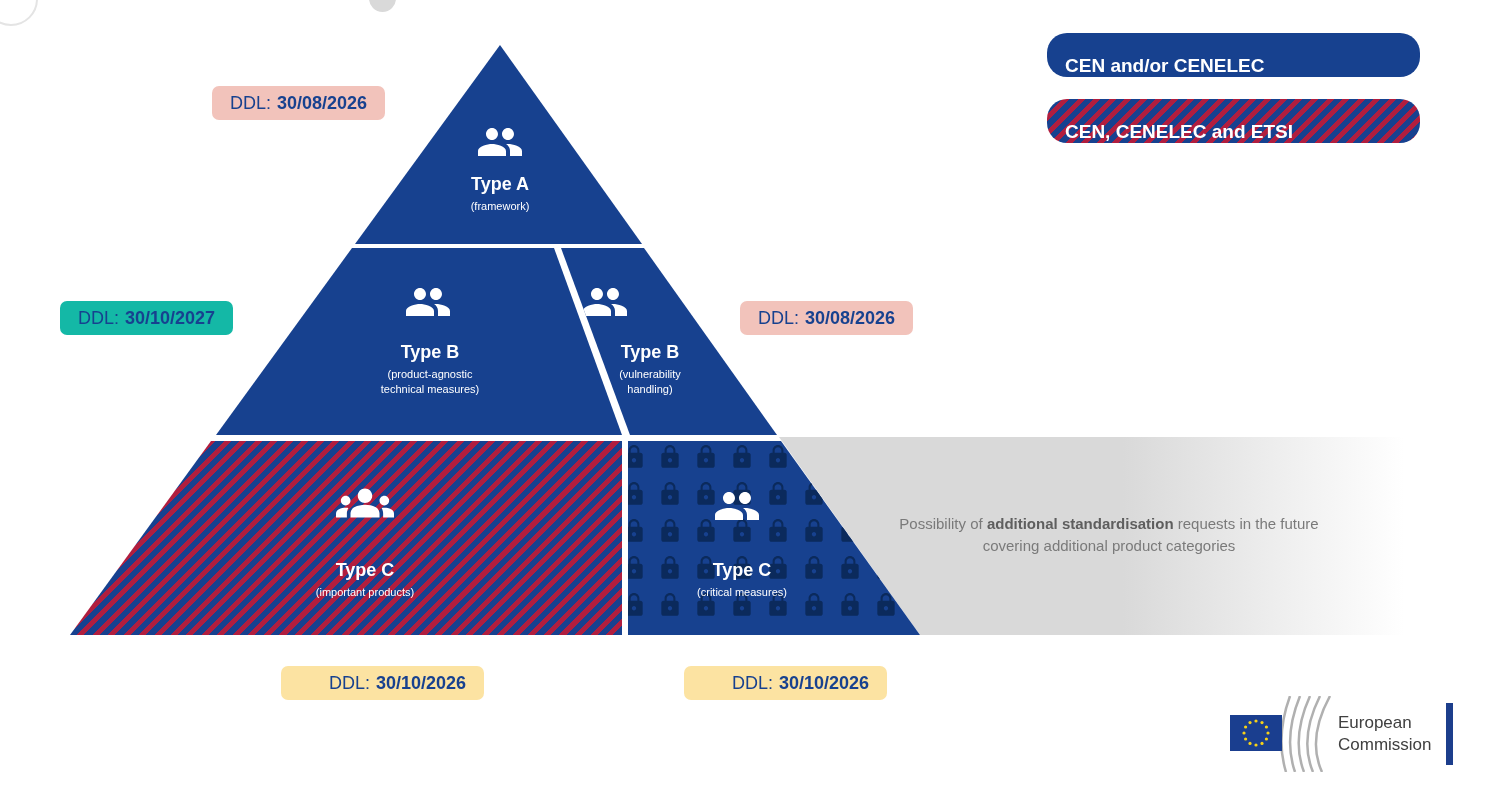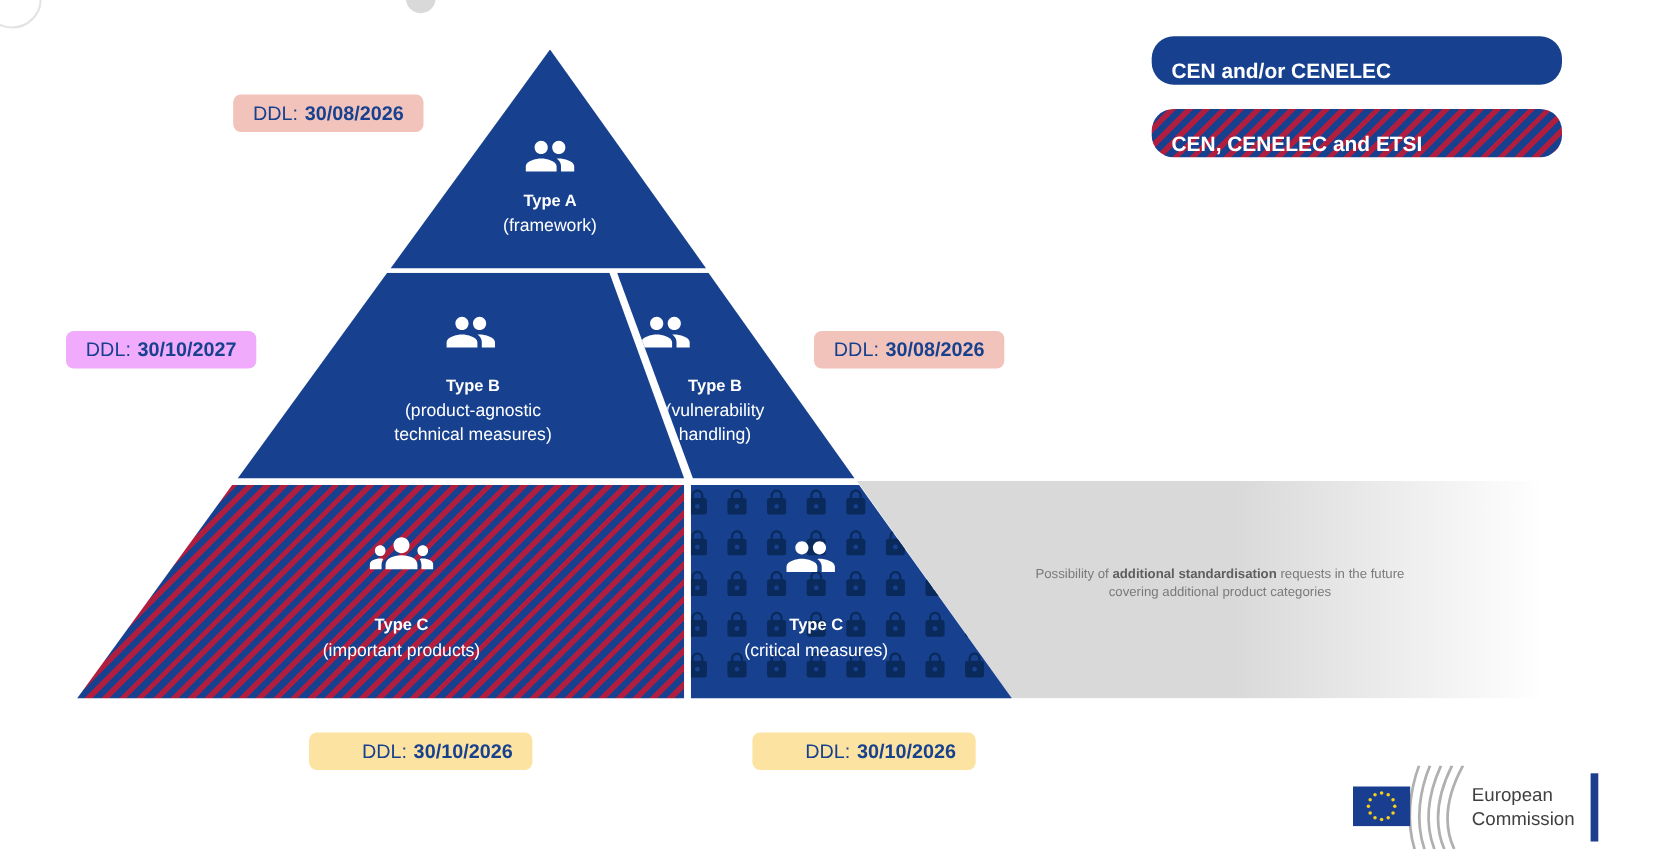--- a/index.html
+++ b/index.html
@@ -10,56 +10,56 @@
   .decor-ring { position:absolute; left:-16px; top:-28px; width:54px; height:54px;
     border:2px solid #e4e4e4; border-radius:50%; }
   .decor-dot { position:absolute; left:369px; top:-15px; width:27px; height:27px;
     background:#d9d9d9; border-radius:50%; }
 
   
   .pyramid { position:absolute; left:65px; top:40px; width:860px; height:600px; }
   .cell { position:absolute; inset:0; background:#17418f; }
   .cell.hatched { background:repeating-linear-gradient(135deg,#b01e3f 0 5px,#17418f 5px 11px); }
   .cell-content { position:absolute; text-align:center; color:#fff; }
-  .cell-title { font-weight:bold; font-size:15px; margin-bottom:4px; }
-  .cell-sub { font-size:16px; line-height:1.35; }
+  .cell-title { font-weight:bold; font-size:18px; margin-bottom:4px; }
+  .cell-sub { font-size:11px; line-height:1.35; }
   .icon { position:absolute; }
   .icon path { fill:#fff; }
 
   
   .lock-grid { position:absolute; left:556px; top:404px; width:302px; height:190px;
     display:flex; flex-wrap:wrap; column-gap:10px; row-gap:11px; align-content:flex-start;
     color:#0b2a5c; }
   .lock-grid svg { width:26px; height:26px; flex:0 0 auto; }
   .lock-grid svg path { fill:currentColor; }
 
   
   .badge { position:absolute; height:34px; line-height:34px; padding:0 18px; border-radius:7px;
     font-size:18px; color:#17418f; white-space:nowrap; }
   .badge .pfx { margin-right:6px;text-align:right; }
   .badge b { font-weight:bold; }
   .badge-pink { background:#f2c3bb; }
-  .badge-green { background:#f0abfc; }
+  .badge-green { background:#14b8a6; }
   .badge-yellow { background:#fce3a2;padding-left:48px; }
 
   
   .legend { position:absolute; left:1047px; top:33px; width:373px; }
   .legend-item { height:44px; margin-bottom:22px; background:#17418f; color:#fff;
     display:flex; align-items:flex-end; padding:0 16px 0 18px; font-size:19px; font-weight:bold;border-radius:20px; }
   .legend-item.legend-hatched { background:repeating-linear-gradient(135deg,#b01e3f 0 5px,#17418f 5px 11px); }
   .legend-locks { display:flex; gap:9px; margin-left:auto; color:#3b6ad0; }
   .legend-locks svg { width:25px; height:25px; }
   .legend-locks svg path { fill:currentColor; }
 
   
   .note-area { position:absolute; left:779px; top:437px; width:625px; height:198px;
     clip-path:polygon(0 0, 625px 0, 625px 198px, 141px 198px);
     background:linear-gradient(to right,#d9d9d9 0%,#d9d9d9 55%,rgba(217,217,217,0) 100%); }
   .note-text { position:absolute; left:60px; top:76px; width:540px; text-align:center;
-    font-size:12px; color:#7a7a7a; line-height:1.45; }
+    font-size:15px; color:#7a7a7a; line-height:1.45; }
   .note-text b { color:#5e5e5e; font-weight:bold; }
 
   
   .ec-logo { position:absolute; left:1228px; top:696px; display:flex; align-items:center; }
   .ec-text { font-size:17px; color:#404040; line-height:1.3; margin-left:0; }
   .ec-bar { width:7px; height:62px; background:#1c3e8c; margin-left:14px; }
 </style>
 </head>
 <body>
 

